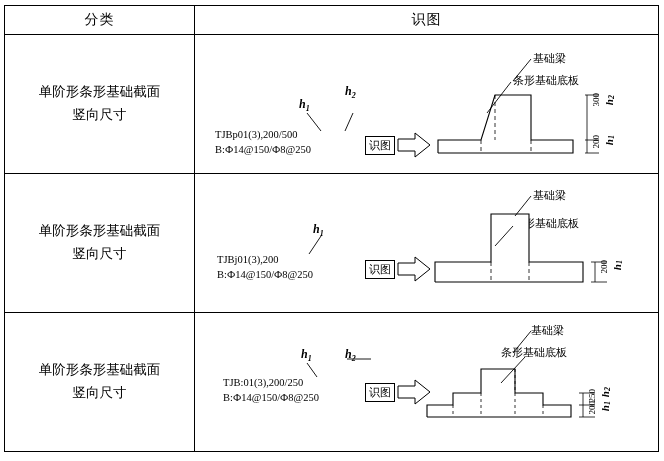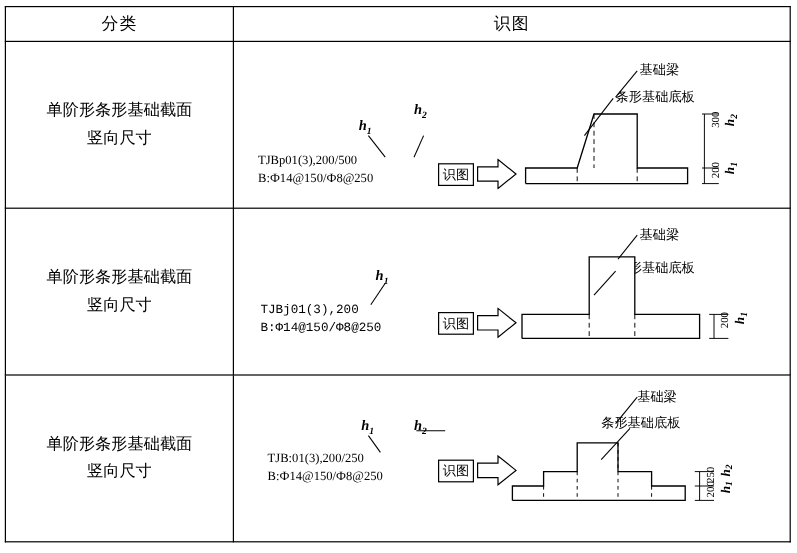--- a/index.html
+++ b/index.html
@@ -211,21 +211,21 @@
         <div>单阶形条形基础截面</div>
         <div>竖向尺寸</div>
       </td>
       <td class="figcell">
         <div class="fig">
 
           <div class="lbl ital" style="left:118px; top:48px;">
             <span>h</span><span class="sub">1</span>
           </div>
 
-          <div class="noteblk" style="left:22px; top:78px;font-family:Liberation Mono, monospace;">
+          <div class="noteblk" style="left:22px; top:78px;">
             <div>TJBj01(3),200</div>
             <div>B:Ф14@150/Ф8@250</div>
           </div>
 
           <div class="arrowbox" style="left:170px; top:82px;">
             <span class="arrowlabel">识图</span>
             <span class="arrow">
               <svg width="34" height="26" viewBox="0 0 34 26">
                 <polygon points="1,7 18,7 18,1 33,13 18,25 18,19 1,19" fill="#ffffff" stroke="#000000" stroke-width="1"></polygon>
               </svg>

